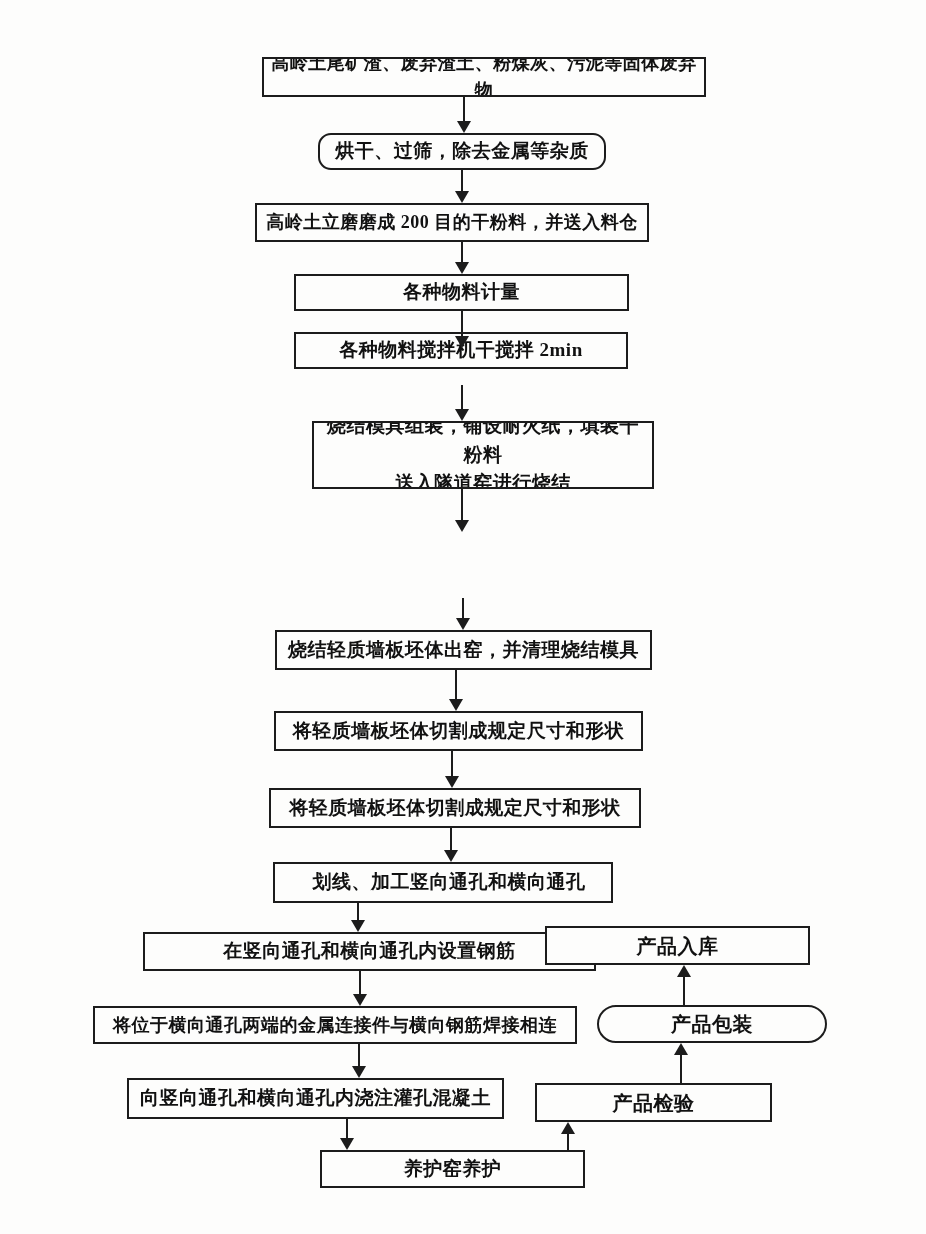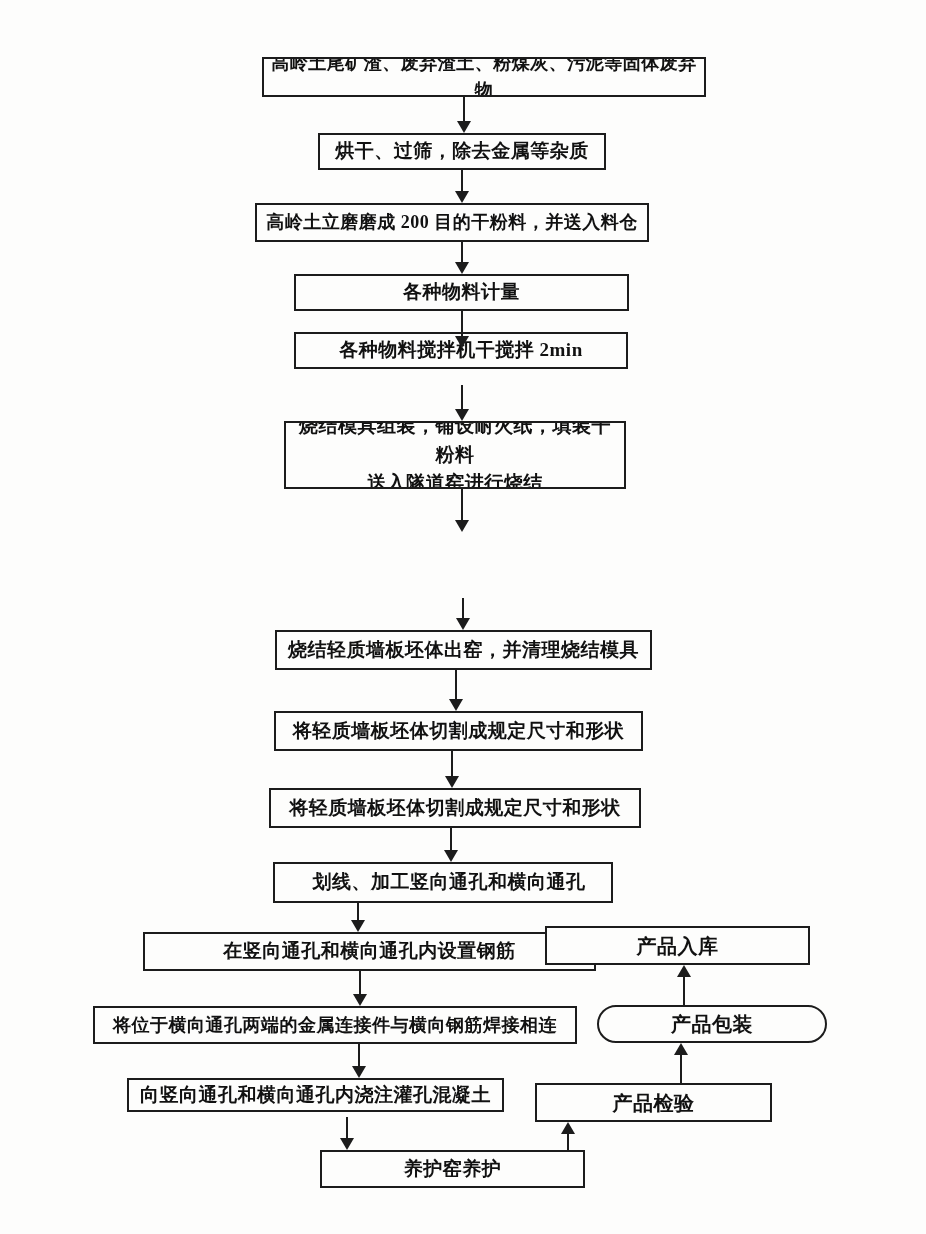--- a/index.html
+++ b/index.html
@@ -64,35 +64,35 @@
     border-right: 7px solid transparent;
   }
   .arrow.down .head { bottom: 0; border-top: 12px solid #1c1c1c; }
   .arrow.up .head { top: 0; border-bottom: 12px solid #1c1c1c; }
 </style>
 </head>
 <body>
 
 <div class="page" id="canvas">
     <div class="node" style="left: 262px; top: 57px; width: 444px; height: 40px; font-size: 18px;">高岭土尾矿渣、废弃渣土、粉煤灰、污泥等固体废弃物</div>
-    <div class="node" style="left: 318px; top: 133px; width: 288px; height: 37px; font-size: 19px;">烘干、过筛，除去金属等杂质</div>
+    <div class="node" style="left: 318px; top: 133px; width: 288px; height: 37px; font-size: 19px; border-radius: 13px;">烘干、过筛，除去金属等杂质</div>
     <div class="node" style="left: 255px; top: 203px; width: 394px; height: 39px; font-size: 18px;">高岭土立磨磨成 200 目的干粉料，并送入料仓</div>
     <div class="node" style="left: 294px; top: 274px; width: 335px; height: 37px; font-size: 19px;">各种物料计量</div>
     <div class="node" style="left: 294px; top: 332px; width: 334px; height: 37px; font-size: 19px;">各种物料搅拌机干搅拌 2min</div>
-    <div class="node" style="left: 284px; top: 421px; width: 342px; height: 68px; font-size: 19px;">烧结模具组装，铺设耐火纸，填装干粉料
+    <div class="node" style="left: 312px; top: 421px; width: 342px; height: 68px; font-size: 19px;">烧结模具组装，铺设耐火纸，填装干粉料
 送入隧道窑进行烧结</div>
     <div class="node" style="left: 275px; top: 630px; width: 377px; height: 40px; font-size: 19px;">烧结轻质墙板坯体出窑，并清理烧结模具</div>
     <div class="node" style="left: 274px; top: 711px; width: 369px; height: 40px; font-size: 19px;">将轻质墙板坯体切割成规定尺寸和形状</div>
     <div class="node" style="left: 269px; top: 788px; width: 372px; height: 40px; font-size: 19px;">将轻质墙板坯体切割成规定尺寸和形状</div>
     <div class="node" style="left: 273px; top: 862px; width: 340px; height: 41px; font-size: 19px; padding-left: 16px;">划线、加工竖向通孔和横向通孔</div>
     <div class="node" style="left: 143px; top: 932px; width: 453px; height: 39px; font-size: 19px;">在竖向通孔和横向通孔内设置钢筋</div>
     <div class="node" style="left: 545px; top: 926px; width: 265px; height: 39px; font-size: 20px;">产品入库</div>
     <div class="node" style="left: 93px; top: 1006px; width: 484px; height: 38px; font-size: 18px;">将位于横向通孔两端的金属连接件与横向钢筋焊接相连</div>
     <div class="node" style="left: 597px; top: 1005px; width: 230px; height: 38px; font-size: 20px; border-radius: 19px;">产品包装</div>
-    <div class="node" style="left: 127px; top: 1078px; width: 377px; height: 34px; font-size: 19px;">向竖向通孔和横向通孔内浇注灌孔混凝土</div>
+    <div class="node" style="left: 127px; top: 1078px; width: 377px; height: 41px; font-size: 19px;">向竖向通孔和横向通孔内浇注灌孔混凝土</div>
     <div class="node" style="left: 320px; top: 1150px; width: 265px; height: 38px; font-size: 19px;">养护窑养护</div>
     <div class="node" style="left: 535px; top: 1083px; width: 237px; height: 39px; font-size: 20px;">产品检验</div>
     <div class="arrow down" style="left: 457px; top: 97px; height: 36px;">
       <div class="stem"></div>
       <div class="head"></div>
     </div>
     <div class="arrow down" style="left: 455px; top: 170px; height: 33px;">
       <div class="stem"></div>
       <div class="head"></div>
     </div>

